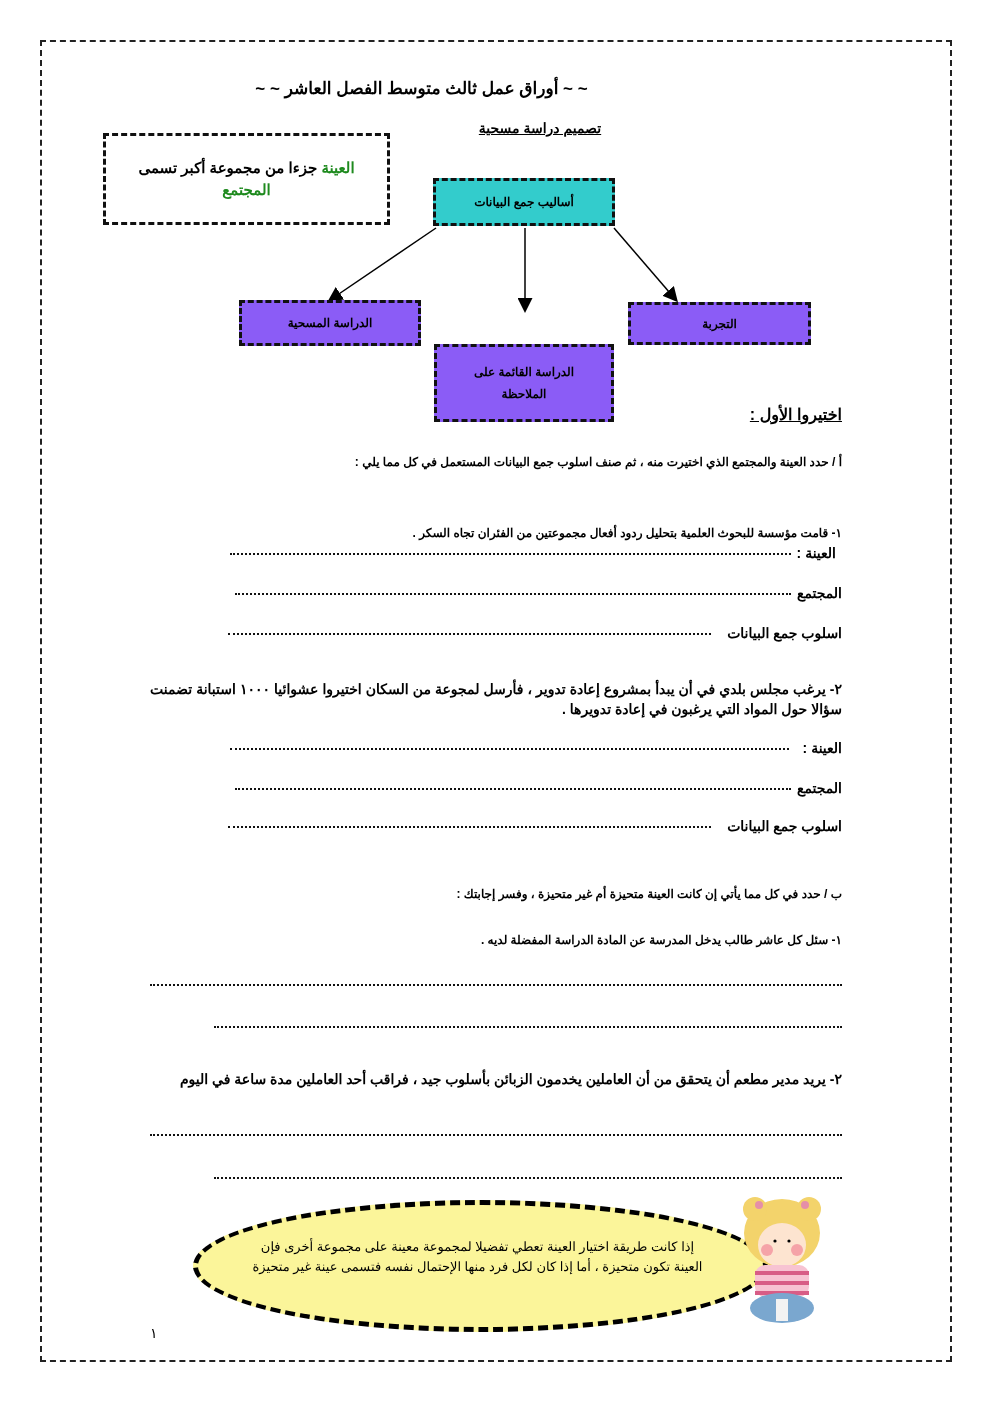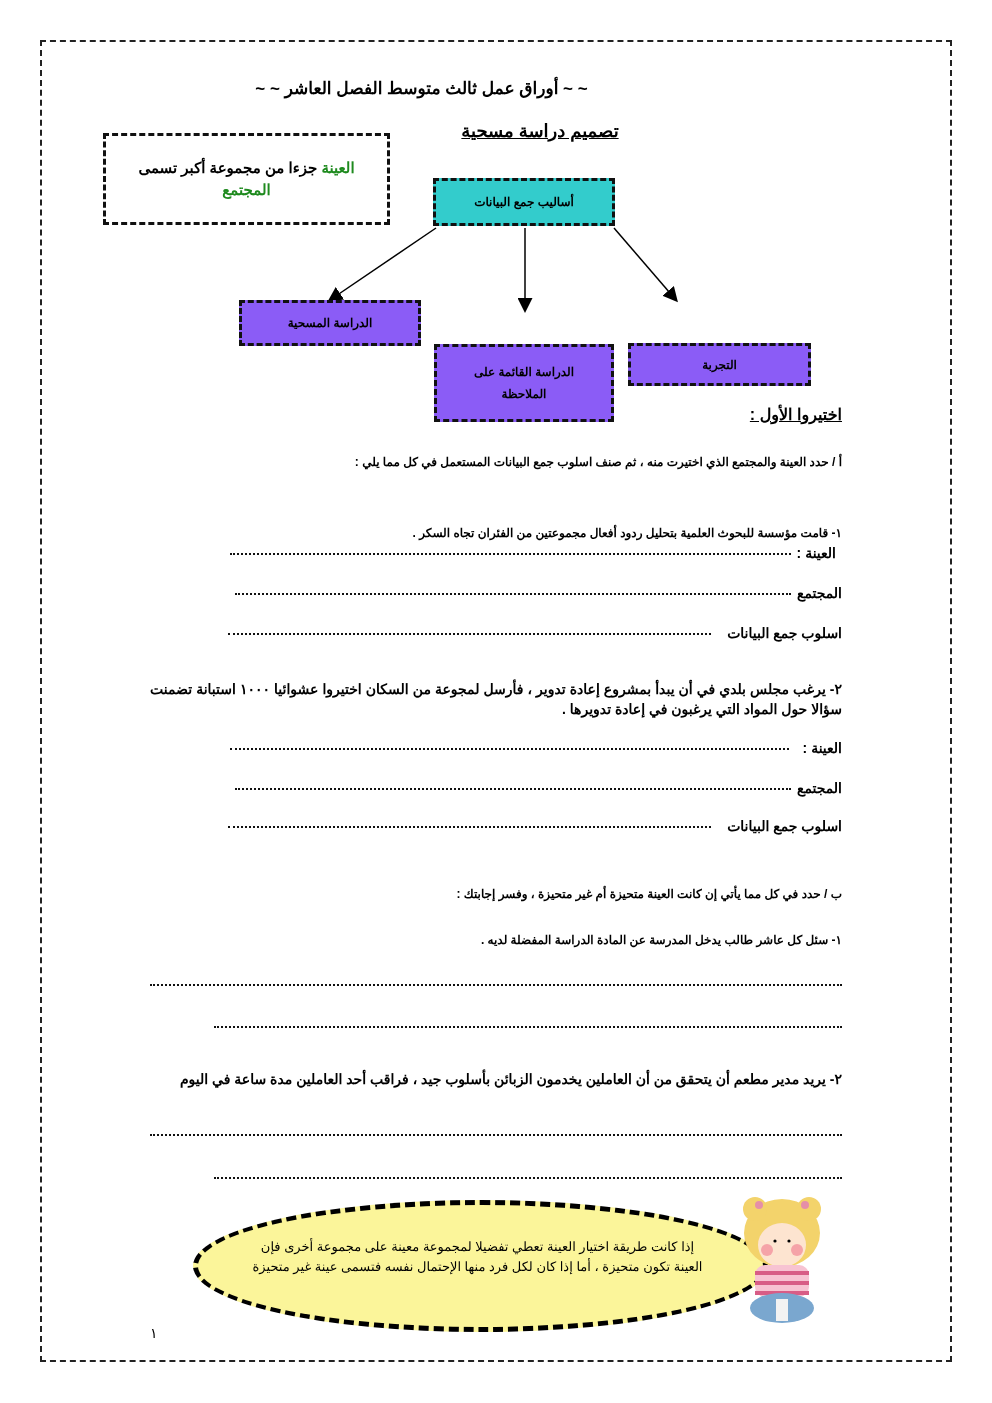--- a/index.html
+++ b/index.html
@@ -4,21 +4,21 @@
 <style>
   * { box-sizing: border-box; margin: 0; padding: 0; }
   html, body { width: 992px; height: 1403px; background: #ffffff; overflow: hidden; }
   body { position: relative; font-family: "Liberation Sans", sans-serif; color: #000; font-weight: bold; }
   .page-border {
     position: absolute; left: 40px; top: 40px; width: 912px; height: 1322px;
     border: 2px dashed #222;
   }
   .abs { position: absolute; }
   .title { left: 0; width: 843px; top: 78px; text-align: center; font-size: 17px; direction: rtl; }
-  .subtitle { left: 440px; width: 200px; top: 120px; text-align: center; font-size: 18px; text-decoration: underline; direction: rtl; }
+  .subtitle { left: 440px; width: 200px; top: 120px; text-align: center; font-size: 14px; text-decoration: underline; direction: rtl; }
   .def-box {
     left: 103px; top: 133px; width: 287px; height: 92px;
     border: 3px dashed #111; font-size: 15px; line-height: 22px;
     display: flex; align-items: center; justify-content: flex-start; text-align: center; direction: rtl; padding: 0 18px;
   }
   .green { color: #1e8a1e; }
   .box {
     border: 3px dashed #111; display: flex; align-items: center; justify-content: center;
     text-align: center; direction: rtl; font-size: 12px; line-height: 22px;
   }
@@ -62,21 +62,21 @@
     </marker>
   </defs>
   <line x1="436" y1="228" x2="330" y2="300" stroke="#000" stroke-width="1.5" marker-end="url(#ah)"></line>
   <line x1="525" y1="228" x2="525" y2="310" stroke="#000" stroke-width="1.5" marker-end="url(#ah)"></line>
   <line x1="614" y1="228" x2="676" y2="300" stroke="#000" stroke-width="1.5" marker-end="url(#ah)"></line>
 </svg>
 
 <div class="abs box teal" style="left:433px;top:178px;width:182px;height:48px;">
   <span>أساليب جمع البيانات</span>
 </div>
-<div class="abs box peach" style="left:628px;top:302px;width:183px;height:43px;margin-top:41px;">
+<div class="abs box peach" style="left:628px;top:302px;width:183px;height:43px;">
   <span>التجربة</span>
 </div>
 <div class="abs box peach" style="left:434px;top:344px;width:180px;height:78px;padding:12px 28px;">
   <span>الدراسة القائمة على الملاحظة</span>
 </div>
 <div class="abs box peach" style="left:239px;top:300px;width:182px;height:46px;">
   <span>الدراسة المسحية</span>
 </div>
 
 <div class="abs section-head">اختيروا الأول :</div>

